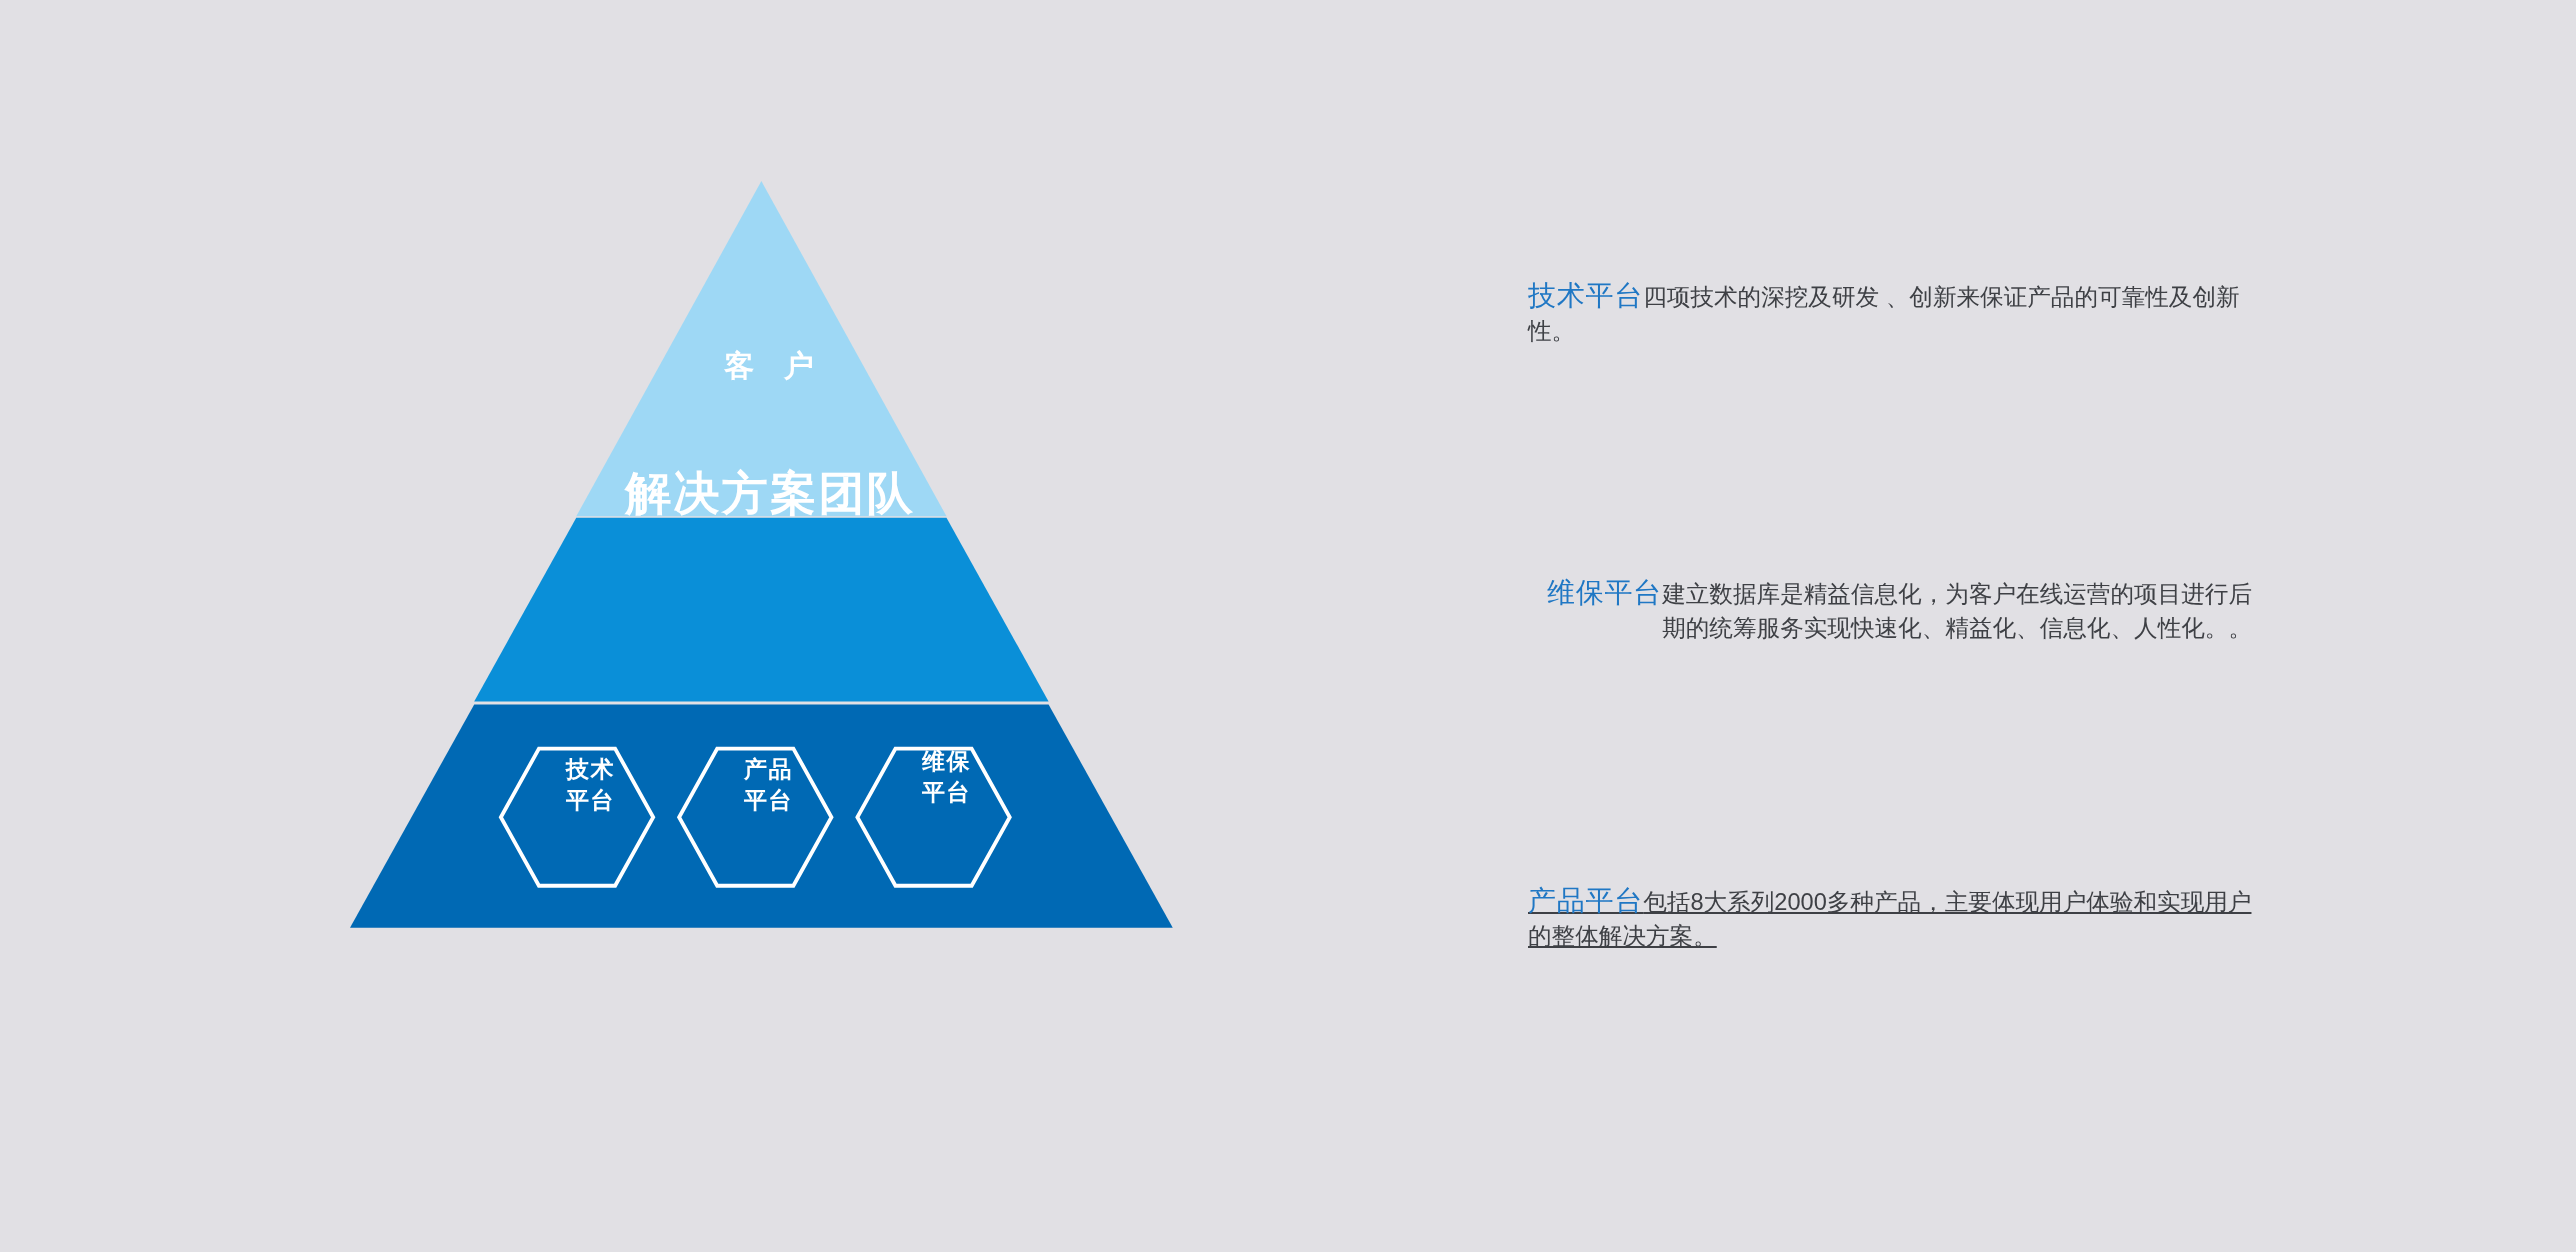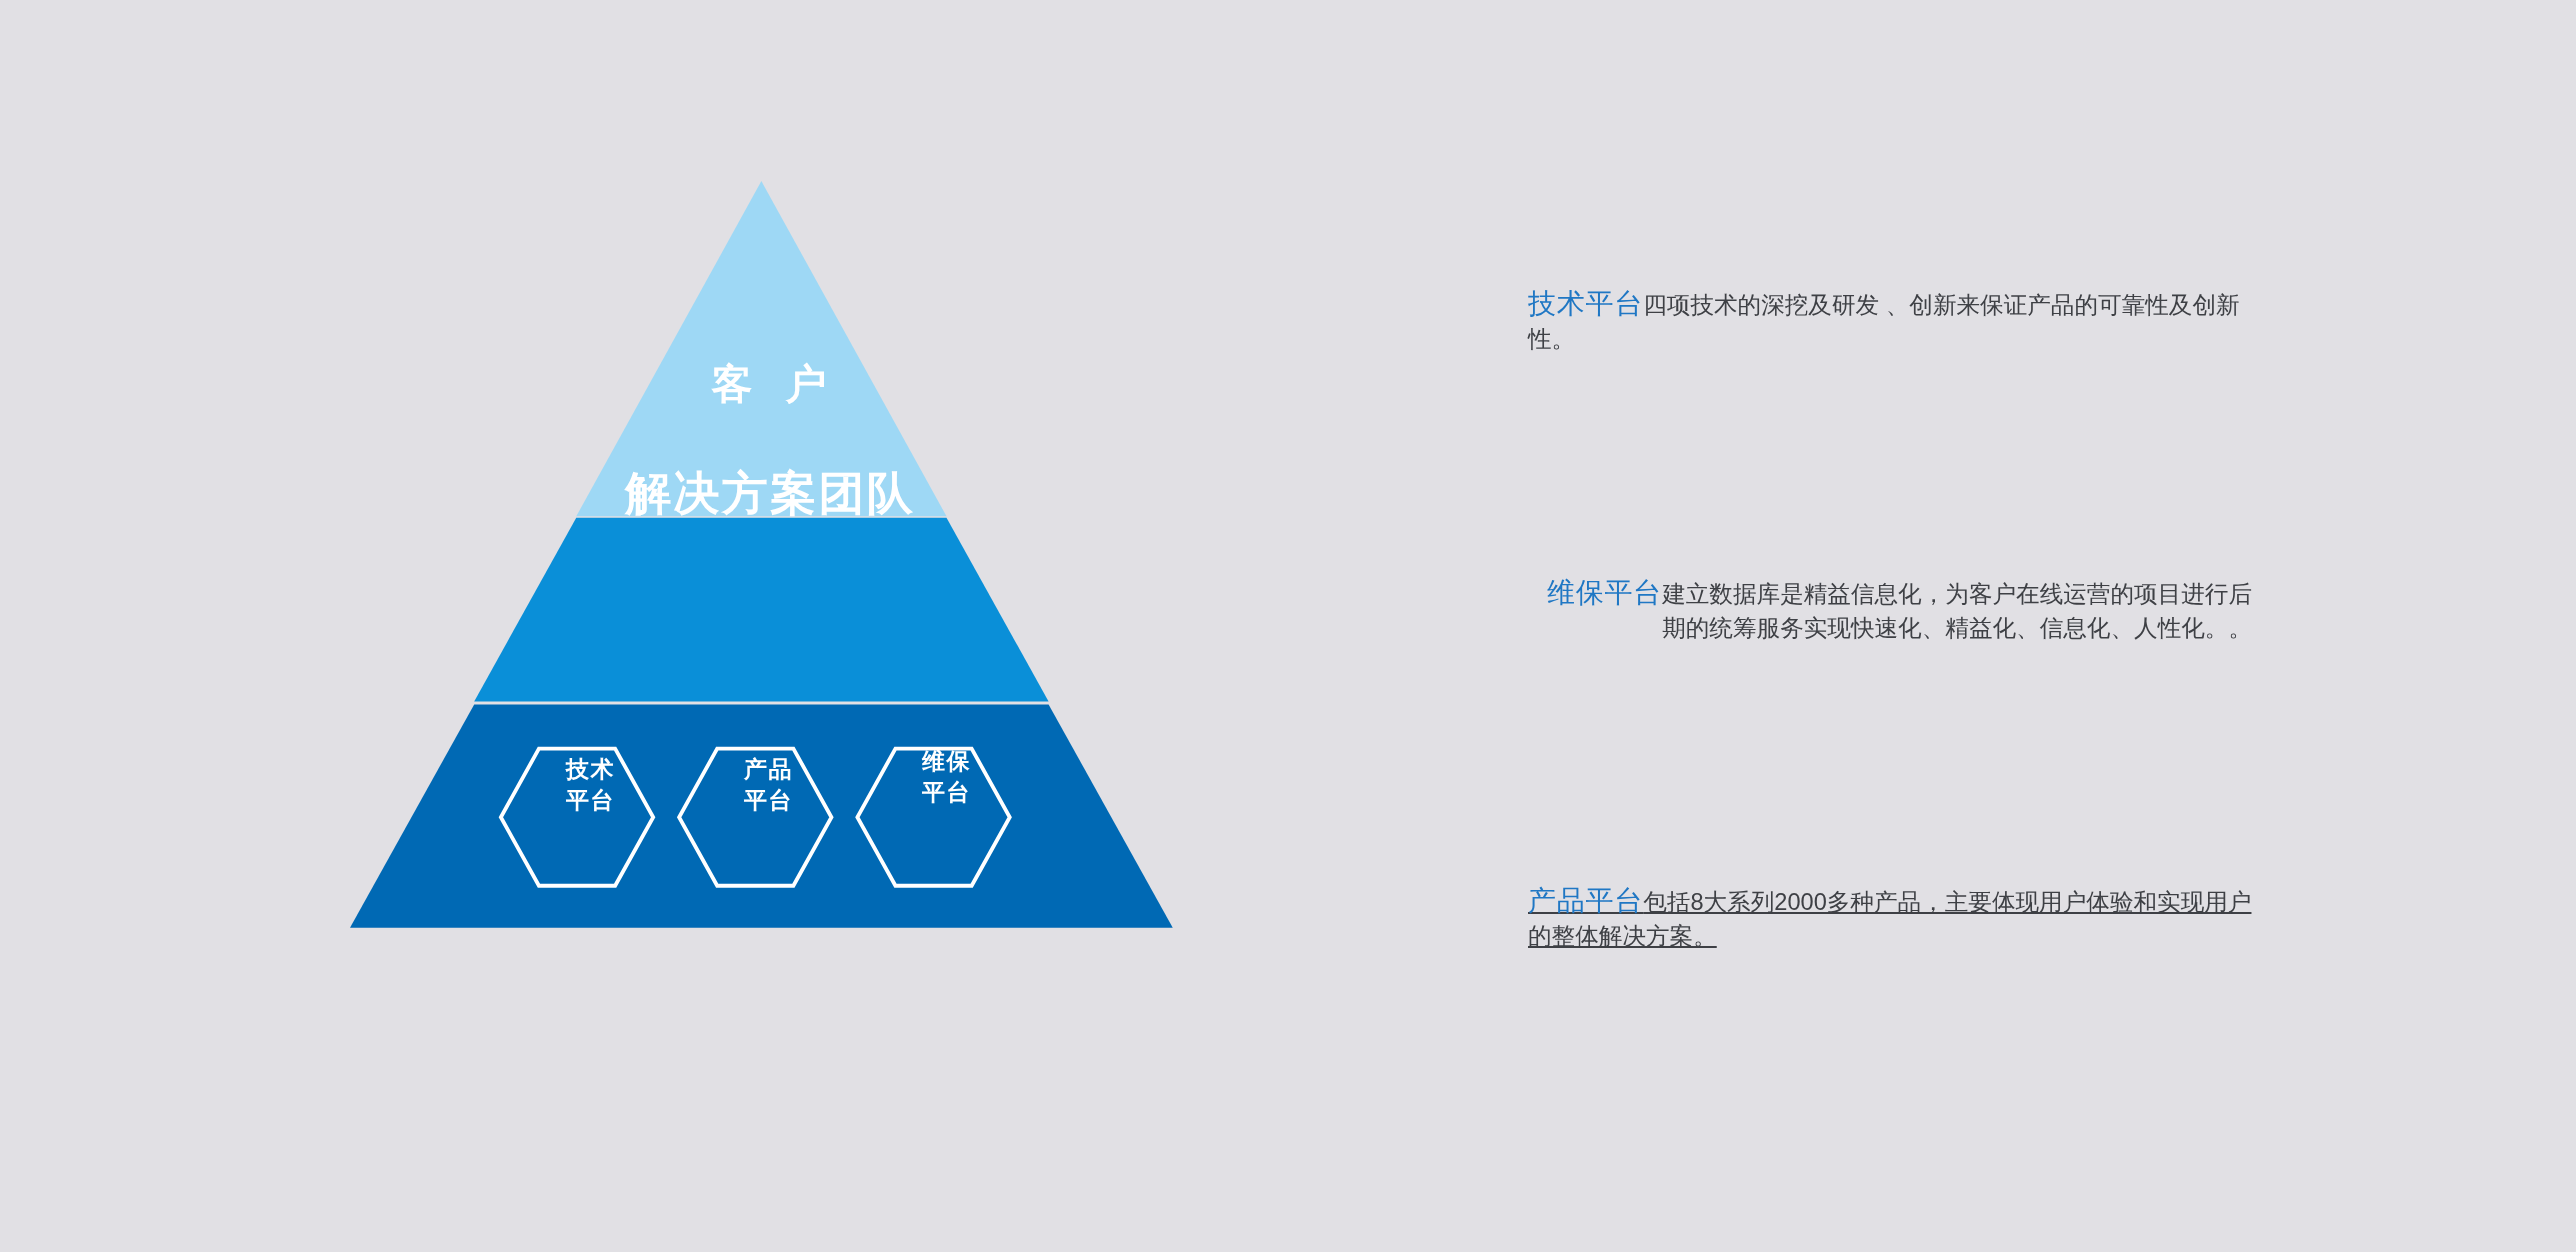--- a/index.html
+++ b/index.html
@@ -38,22 +38,22 @@
   .tier-label {
     position: absolute;
     width: 100%;
     text-align: center;
     color: #ffffff;
     font-weight: bold;
     pointer-events: none;
     line-height: 1.28;
   }
   #tier-top-label {
-    top: 183px;
-    font-size: 41px;
+    top: 172px;
+    font-size: 30px;
     letter-spacing: 10.7px;
     text-indent: 10.7px;
   }
   #tier-mid-label {
     top: 289px;
     font-size: 46px;
     letter-spacing: 2.3px;
     text-indent: 2.3px;
   }
 
@@ -80,21 +80,21 @@
     top: 248px;
     width: 731px;
   }
   .desc-block {
     position: absolute;
     width: 724px;
     font-size: 23.6px;
     line-height: 1.42;
     color: #3e4045;
   }
-  #desc-block-0 { top: 12px; }
+  #desc-block-0 { top: 4px; }
   #desc-block-1 { top: 301px; text-align: right; }
   #desc-block-2 { top: 609px; text-decoration: underline; }
   .desc-title {
     color: #1f77c4;
     font-size: 28px;
     letter-spacing: 0.8px;
   }
   .desc-body {
     color: #3e4045;
   }

